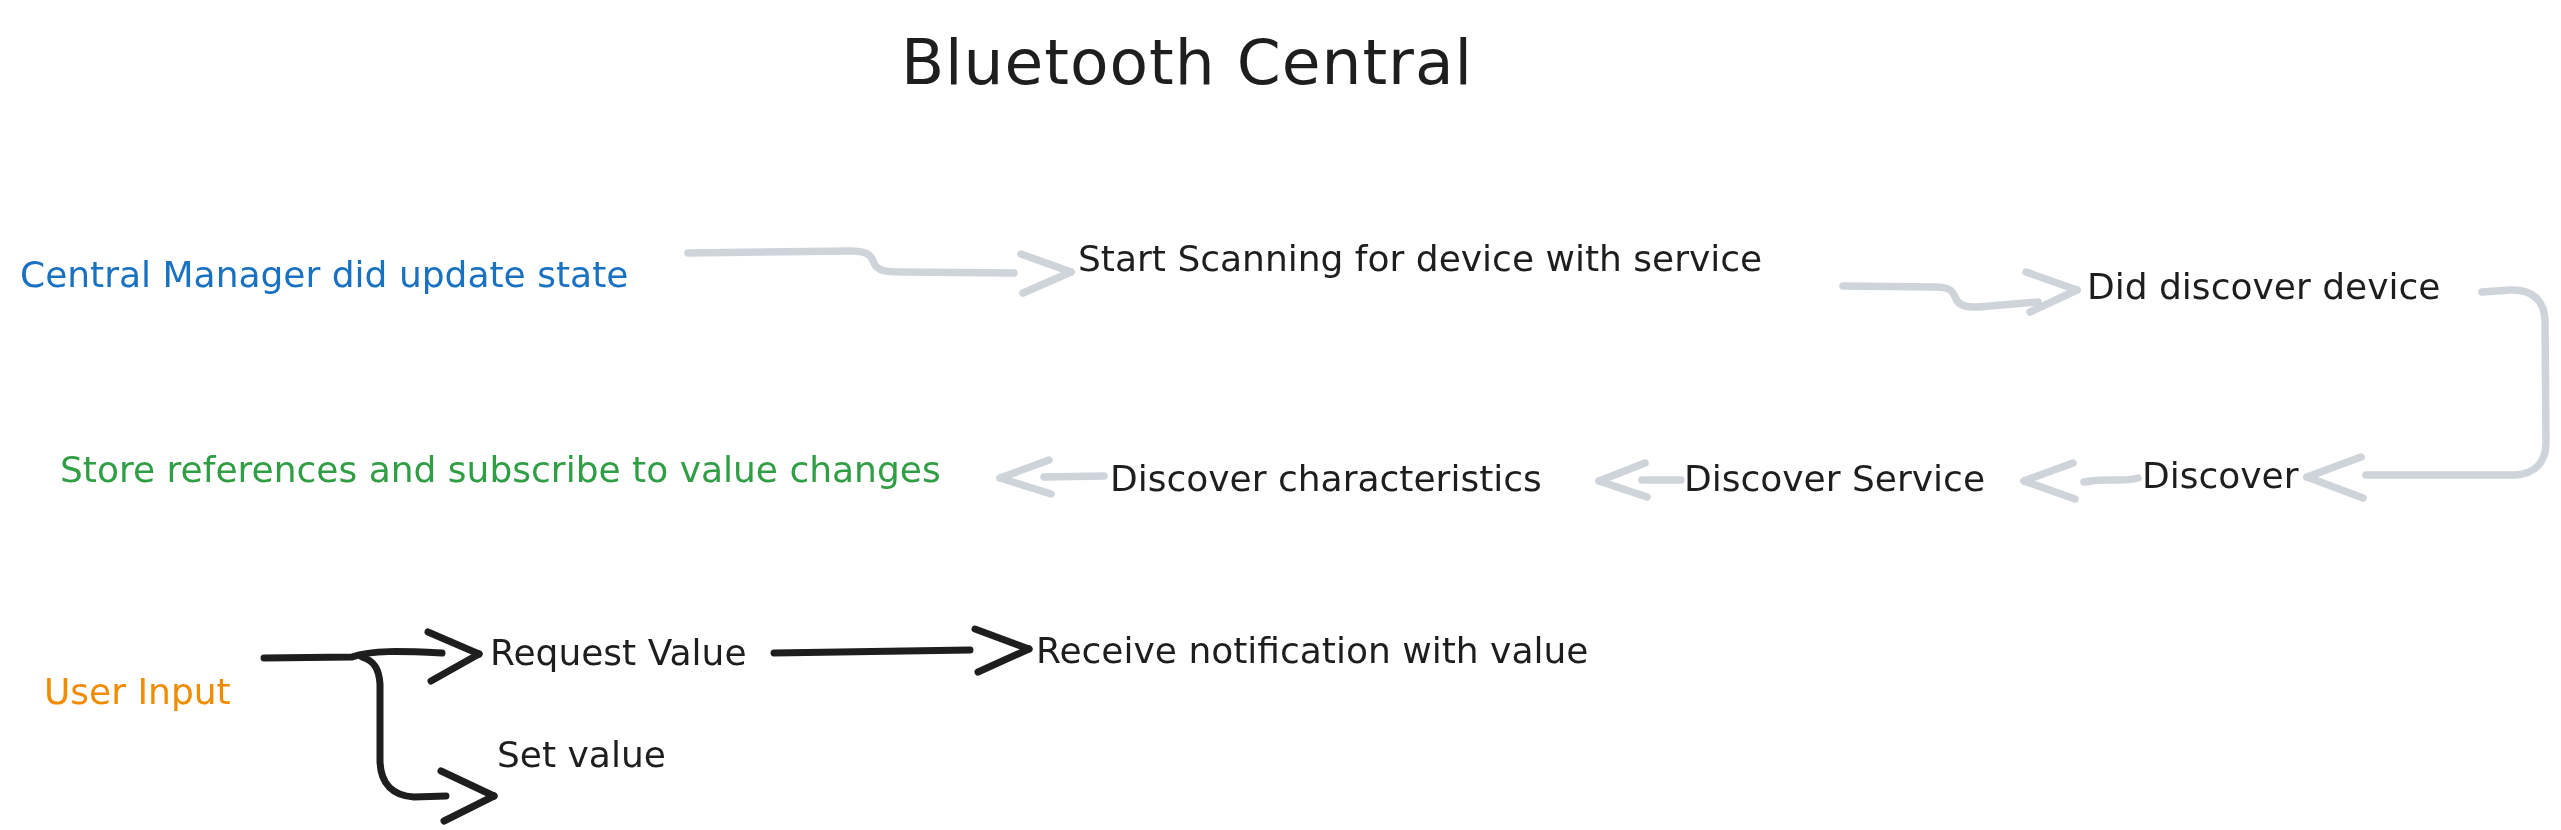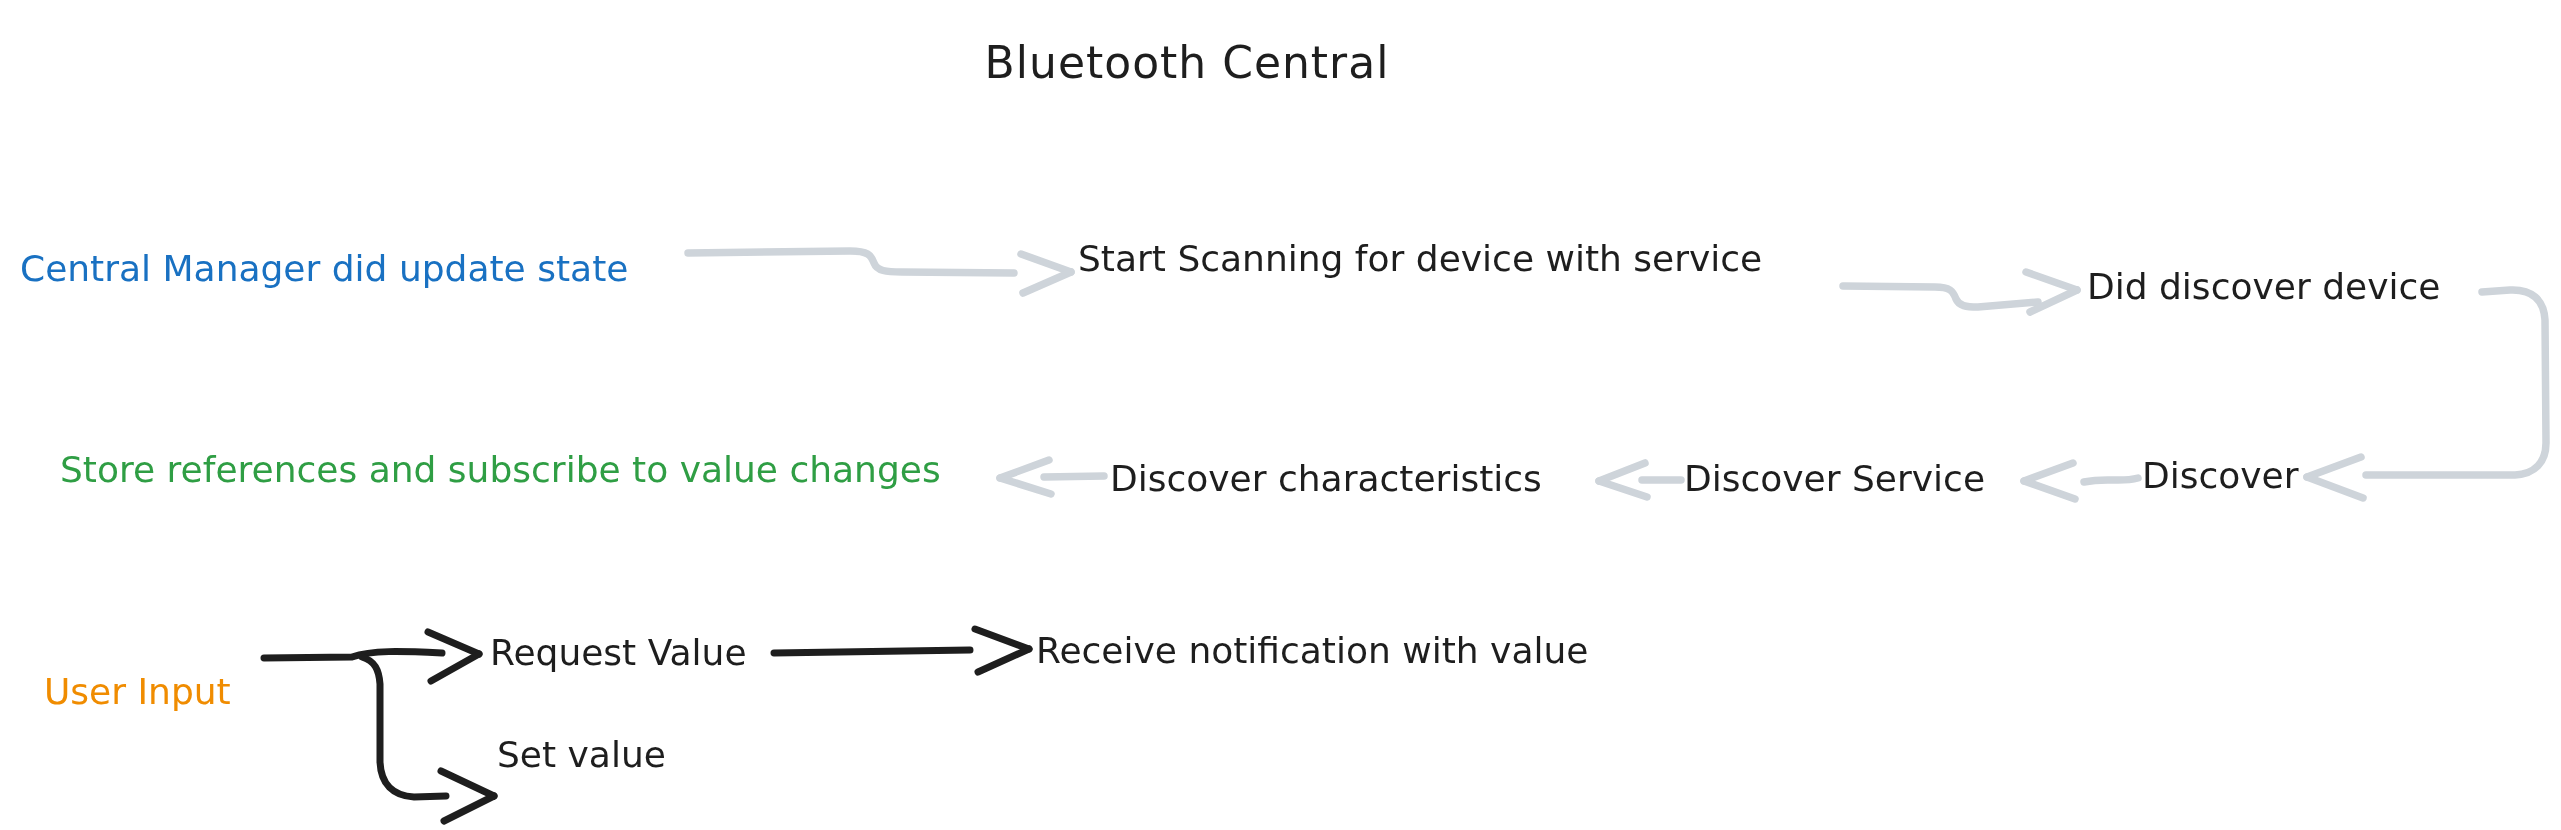--- a/index.html
+++ b/index.html
@@ -19,21 +19,21 @@
   .arrow-layer path {
     fill: none;
     stroke-linecap: round;
     stroke-linejoin: round;
   }
   .g-stroke { stroke: #ced4da; stroke-width: 7.5px; }
   .b-stroke { stroke: #1e1e1e; stroke-width: 7px; }
   .diagram-title {
     position: absolute;
     transform: translate(-50%, -50%);
-    font-size: 44px;
+    font-size: 63px;
     font-weight: 500;
     color: #1e1e1e;
     white-space: nowrap;
     letter-spacing: 1px;
   }
   .node {
     position: absolute;
     transform: translateY(-52%);
     font-size: 36px;
     line-height: 1.15;
@@ -94,21 +94,21 @@
     </g>
     <g>
       <path class="b-stroke" d="M774 653 L970 650"></path>
       <path class="b-stroke" d="M1029 649 L975 629"></path>
       <path class="b-stroke" d="M1029 649 L978 672"></path>
     </g>
   </svg>
 
   <div class="diagram-title" style="left:1187px; top:62px;">Bluetooth Central</div>
 
-  <div class="node c-blue" style="left:20px; top:270px;">Central Manager did update state</div>
+  <div class="node c-blue" style="left:20px; top:276px;">Central Manager did update state</div>
 
   <div class="node c-black" style="left:1078px; top:260px;">Start Scanning for device with service</div>
 
   <div class="node c-black" style="left:2087px; top:288px;">Did discover device</div>
 
   <div class="node c-green" style="left:28px; top:471px;margin-left:32px;">Store references and subscribe to value changes</div>
 
   <div class="node c-black" style="left:1684px; top:480px;">Discover Service</div>
 
   <div class="node c-black" style="left:1110px; top:480px;">Discover characteristics</div>

